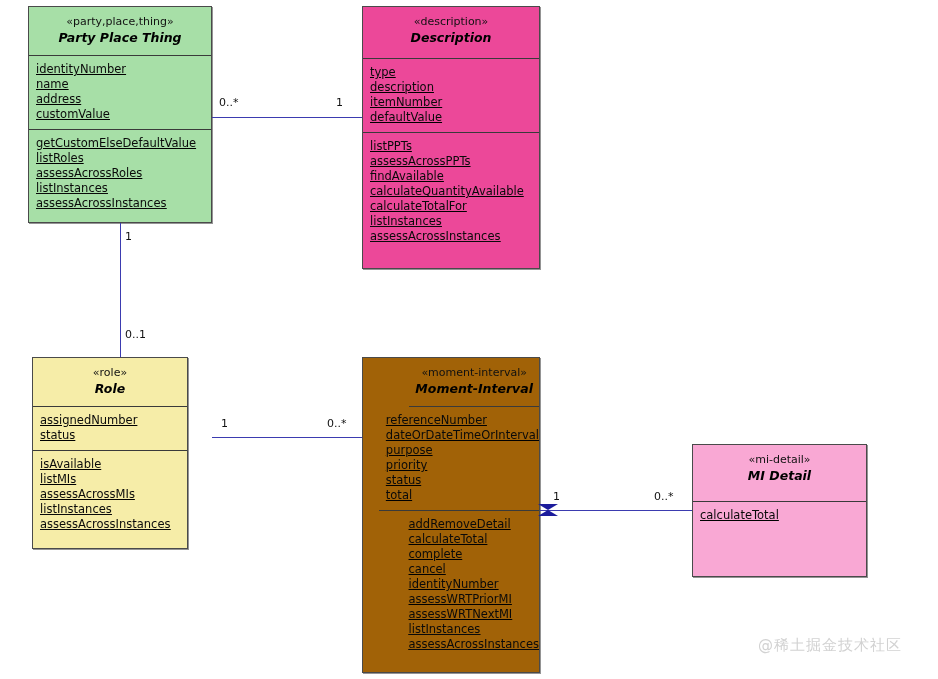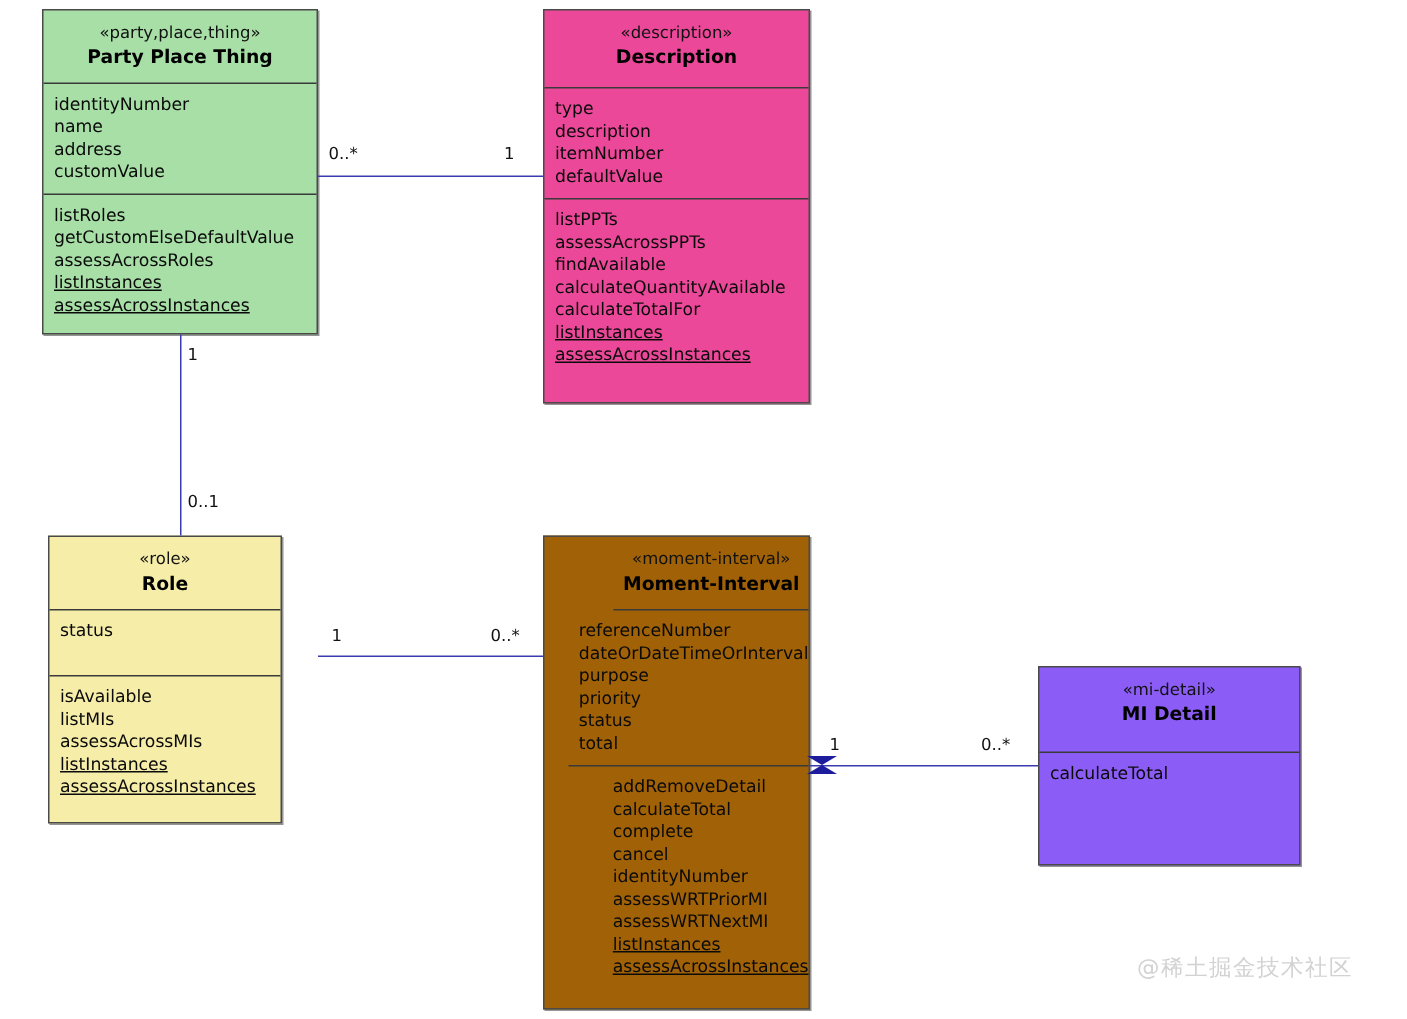--- a/index.html
+++ b/index.html
@@ -41,25 +41,27 @@
     line-height: 15px;
     white-space: nowrap;
   }
   .classname {
     font-size: 12.5px;
     font-weight: bold;
     color: #000;
     line-height: 16px;
     margin-top: 1px;
     white-space: nowrap;
+    font-style: italic;
   }
   .uml-compartment {
     box-sizing: border-box;
     padding: 6px 0 24px 7px;
     border-bottom: 1px solid #3a3a3a;
+    text-decoration: underline;
   }
   .uml-compartment:last-child {
     border-bottom: none;
   }
   .uml-compartment ul {
     list-style: none;
     margin: 0;
     padding: 0;
   }
   .uml-compartment li {
@@ -70,21 +72,21 @@
   }
   .uml-compartment li.static {
     text-decoration: underline;
   }
 
   
   .fill-ppt     { background: #a7dfa7; }
   .fill-desc    { background: #ec4899; }
   .fill-role    { background: #f6eda8; }
   .fill-mi      { background: #a16207; align-items: flex-end; }
-  .fill-midet   { background: #8b5cf6; }
+  .fill-midet   { background: #f9a8d4; }
 
   
   .conn {
     position: absolute;
     background: #3b3bb0;
   }
   .conn.h { height: 1px; }
   .conn.v { width: 1px; }
 
   .mult {
@@ -127,22 +129,22 @@
     <div class="uml-compartment" style="height:74px;">
       <ul>
         <li>identityNumber</li>
         <li>name</li>
         <li>address</li>
         <li>customValue</li>
       </ul>
     </div>
     <div class="uml-compartment">
       <ul>
+        <li>getCustomElseDefaultValue</li>
         <li>listRoles</li>
-        <li>getCustomElseDefaultValue</li>
         <li>assessAcrossRoles</li>
         <li class="static">listInstances</li>
         <li class="static">assessAcrossInstances </li>
       </ul>
     </div>
   </div>
 
   <div class="uml-class fill-desc" style="left:362px; top:6px; width:178px; height:263px;">
     <div class="uml-header" style="height:57px;">
       <div class="stereotype">«description»</div>
@@ -169,20 +171,21 @@
     </div>
   </div>
 
   <div class="uml-class fill-role" style="left:32px; top:357px; width:156px; height:192px;">
     <div class="uml-header" style="height:57px;">
       <div class="stereotype">«role»</div>
       <div class="classname">Role</div>
     </div>
     <div class="uml-compartment" style="height:44px;">
       <ul>
+        <li>assignedNumber</li>
         <li>status</li>
       </ul>
     </div>
     <div class="uml-compartment">
       <ul>
         <li>isAvailable</li>
         <li>listMIs</li>
         <li>assessAcrossMIs</li>
         <li class="static">listInstances</li>
         <li class="static">assessAcrossInstances </li>

